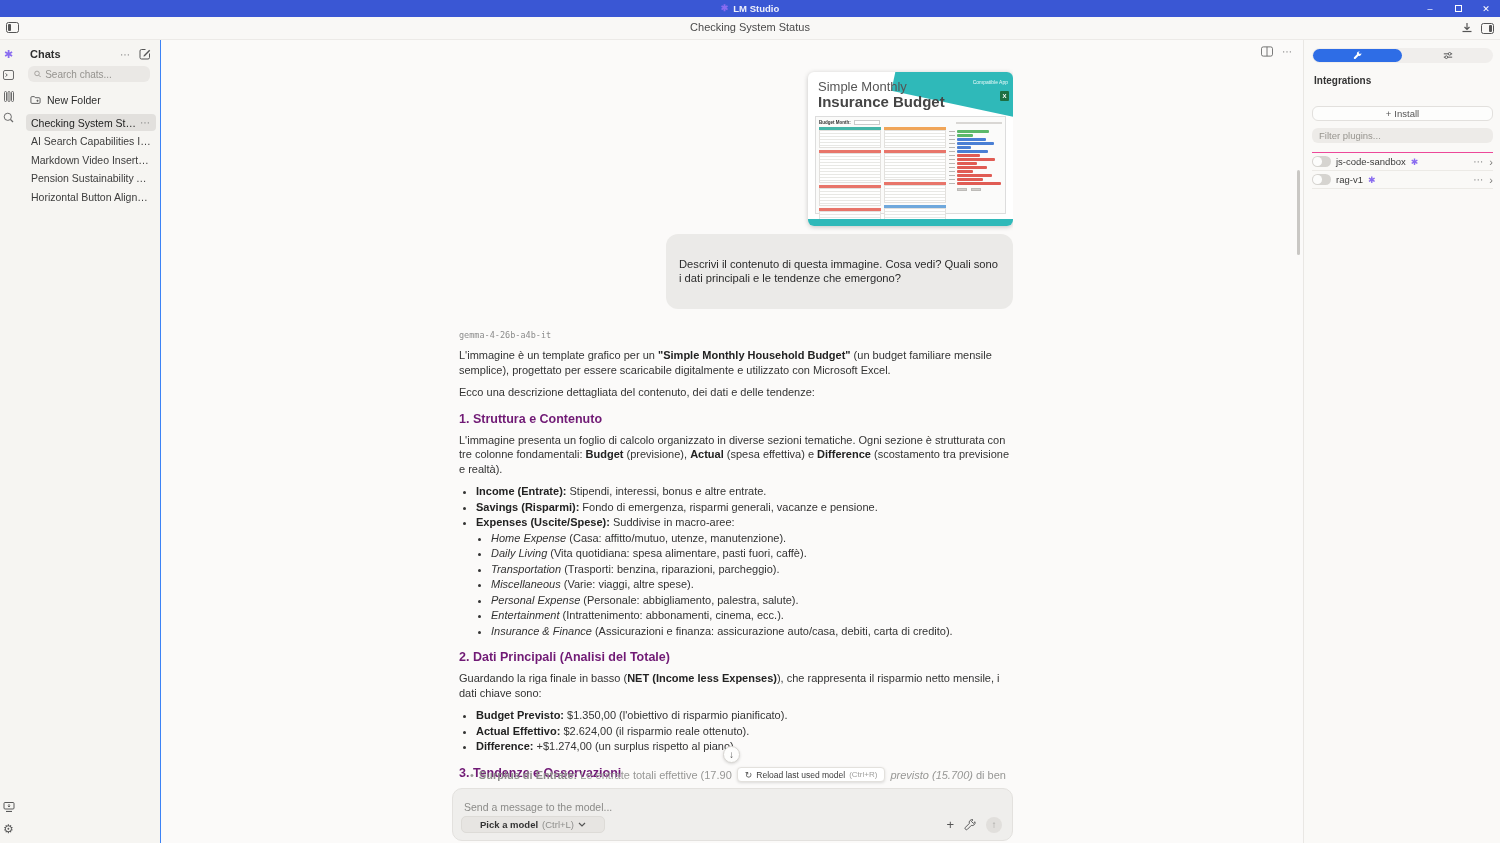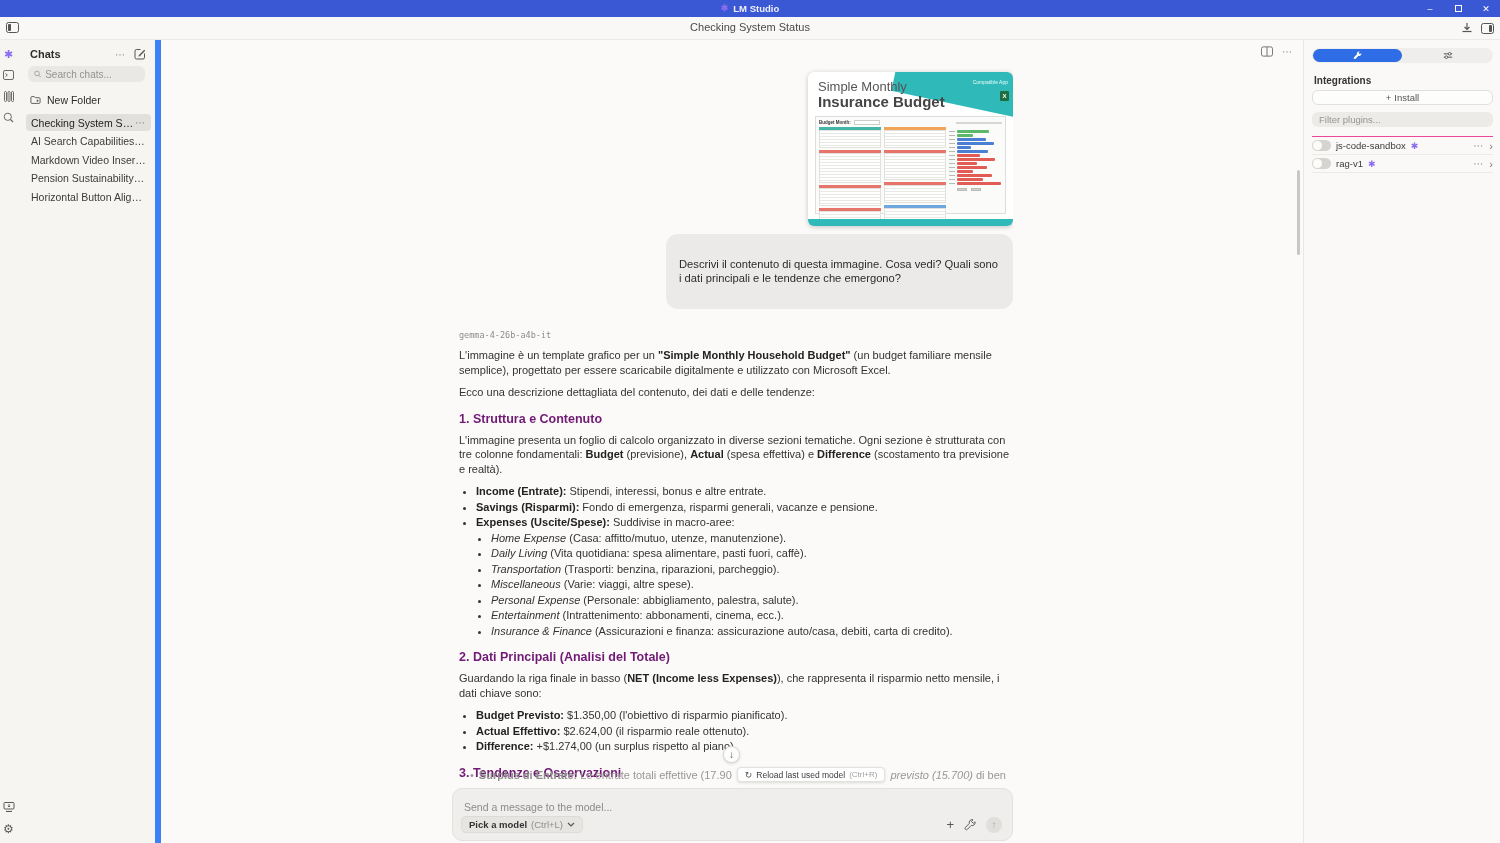--- a/index.html
+++ b/index.html
@@ -27,21 +27,21 @@
   
   .rail { position:absolute; left:0; top:40px; width:17px; height:803px; background:#f6f5f2; }
   .rail-icon { width:17px; height:20px; display:flex; align-items:center; justify-content:center; color:#6b6b6b; }
   .rail-top { position:absolute; top:4px; left:0; display:flex; flex-direction:column; gap:1px; }
   .rail-bottom { position:absolute; bottom:4px; left:0; display:flex; flex-direction:column; gap:2px; }
   .rail-icon.active { color:var(--purple,#7a5cf0); font-size:11px; }
   .gear-glyph { font-size:12px; color:#5a5a5a; line-height:1; }
 
   
   .sidebar { position:absolute; left:17px; top:40px; width:144px; height:803px;
-    background:#f6f5f2; border-right:6px solid #3b82f6; }
+    background:#f6f5f2; border-right:1px solid #3b82f6; }
   .sidebar-head { display:flex; align-items:center; padding:8px 9px 6px 13px; }
   .sidebar-title { font-size:11px; font-weight:bold; color:#2e2e2e; flex:1; }
   .dots { color:#8a8a8a; font-size:10px; letter-spacing:1px; }
   .sidebar-head .dots { margin-right:8px; }
   .search-wrap { margin:0 10px 8px 11px; height:16px; background:#eae8e5; border-radius:6px;
     display:flex; align-items:center; gap:4px; padding:0 6px; }
   .search-wrap input { border:none; background:transparent; outline:none; font-size:10px; color:#555;
     width:100%; font-family:"Liberation Sans",sans-serif; }
   .search-wrap input::placeholder { color:#95938f; }
   .newfolder { display:flex; align-items:center; gap:6px; padding:4px 11px 6px 13px; font-size:10.5px; color:#2e2e2e; }
@@ -117,37 +117,37 @@
   .reload-pill .reload-glyph { font-size:9px; color:#555; }
   .cutline em { font-style:italic; }
 
   
   .composer { position:absolute; left:291px; top:748px; width:561px; height:53px;
     background:#efeeec; border:1px solid #e3e1de; border-radius:10px; padding:8px 11px 7px; }
   .composer-input { width:100%; border:none; background:transparent; outline:none; font-size:10.5px;
     color:#555; font-family:"Liberation Sans",sans-serif; }
   .composer-input::placeholder { color:#8b8b88; }
   .composer-bottom { position:absolute; left:8px; right:10px; bottom:7px; display:flex; align-items:center; }
-  .model-pick { display:flex; align-items:center; gap:4px; height:17px; padding:0 7px; background:#e7e5e2;
+  .model-pick { display:flex; align-items:center; gap:4px; height:17px; padding:0 18px; background:#e7e5e2;
     border:1px solid #dddbd7; border-radius:5px; font-size:9.5px; color:#333; cursor:pointer;text-align:center; }
   .model-pick .mp-label { font-weight:bold; }
   .model-pick .mp-shortcut { color:#8f8f8c; }
   .composer-actions { margin-left:auto; display:flex; align-items:center; gap:10px; }
   .plus-glyph { font-size:13px; color:#555; line-height:1; }
   .send-btn { width:16px; height:16px; border-radius:50%; background:#e1dfdc; display:flex;
     align-items:center; justify-content:center; color:#a3a3a0; font-size:10px; }
 
   
   .rightpanel { position:absolute; left:1303px; top:40px; width:197px; height:803px;
     background:#faf9f7; border-left:1px solid #e9e7e4; padding:8px 7px 0 8px; }
   .rp-tabs { display:flex; gap:2px; background:#f0eeec; border-radius:8px; padding:1px; }
   .rp-tab { flex:1; height:13px; border:none; border-radius:7px; background:transparent;
     display:flex; align-items:center; justify-content:center; cursor:pointer; color:#4a4a4a; }
   .rp-tab.active { background:var(--accent,#2e6de6); color:#fff; }
-  .rp-section-label { font-size:10px; font-weight:bold; color:#333; margin:12px 0 4px 2px; }
+  .rp-section-label { font-size:10px; font-weight:bold; color:#333; margin:12px 0 20px 2px; }
   .install-btn { width:100%; height:15px; background:#fdfdfc; border:1px solid #e2e0dd; border-radius:6px;
     font-size:9.5px; color:#555; display:flex; align-items:center; justify-content:center; gap:3px; cursor:pointer; }
   .filter-wrap { margin-top:7px; height:15px; background:#edebe8; border-radius:6px; display:flex; align-items:center; padding:0 7px; }
   .filter-wrap input { width:100%; border:none; background:transparent; outline:none; font-size:9.5px;
     color:#555; font-family:"Liberation Sans",sans-serif; }
   .filter-wrap input::placeholder { color:#97958f; }
   .plugin-list { margin-top:9px; border-top:1px solid #ec4899; }
   .plugin-row { height:18px; display:flex; align-items:center; gap:5px; border-bottom:1px solid #eceae6; font-size:9.5px; color:#3a3a3a; }
   .toggle { width:19px; height:10.5px; border-radius:6px; background:#d6d4d0; position:relative; flex:none; cursor:pointer; }
   .toggle .knob { position:absolute; left:1px; top:1px; width:8.5px; height:8.5px; border-radius:50%; background:#fcfcfb; }

